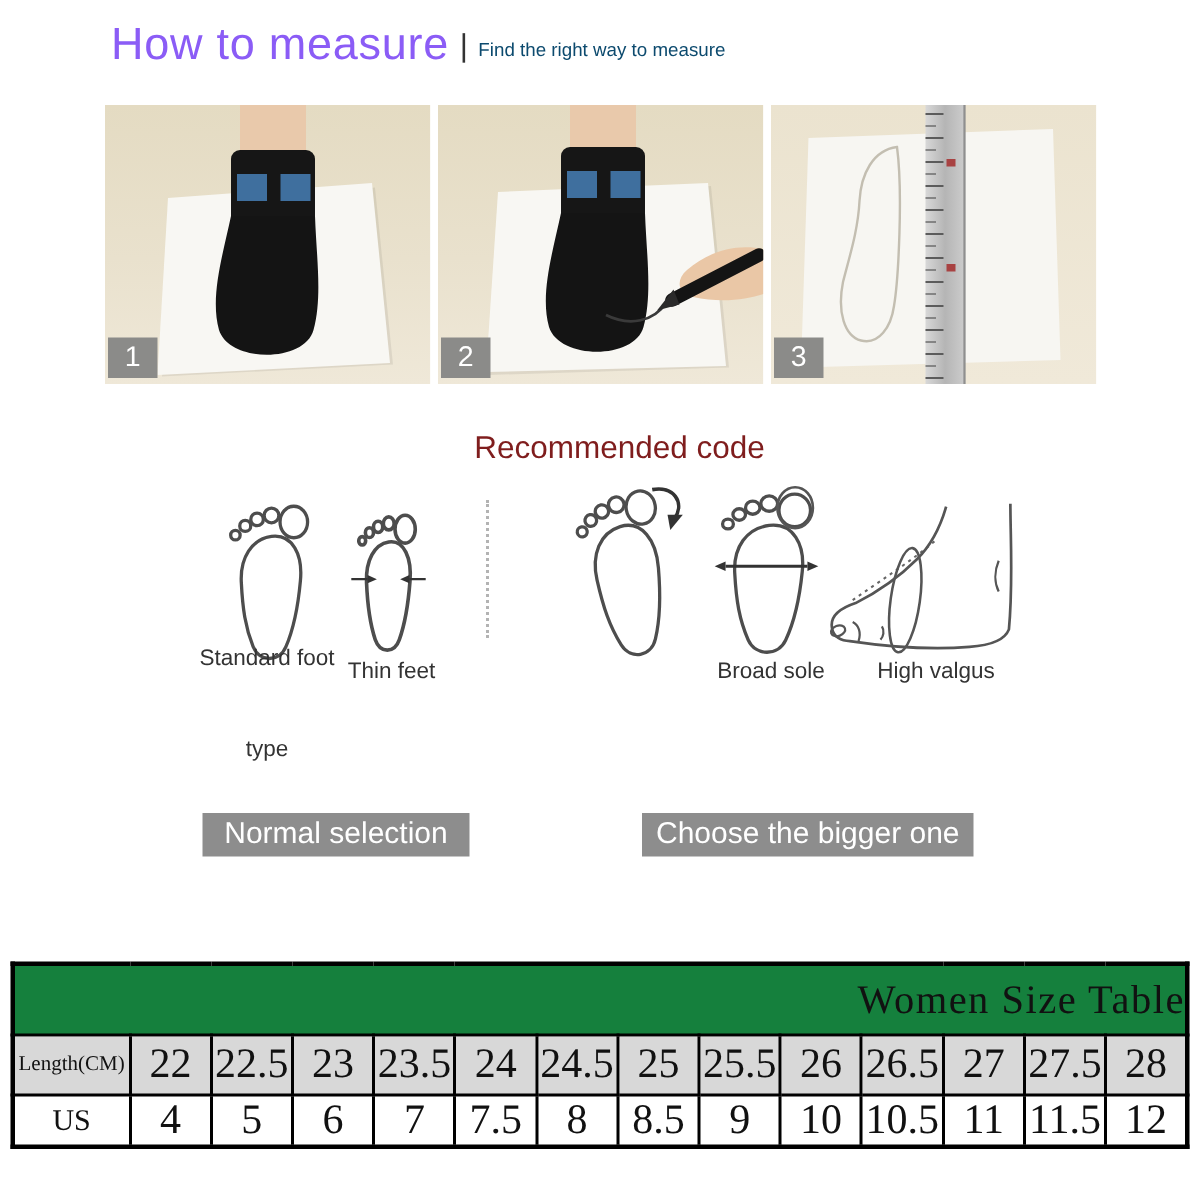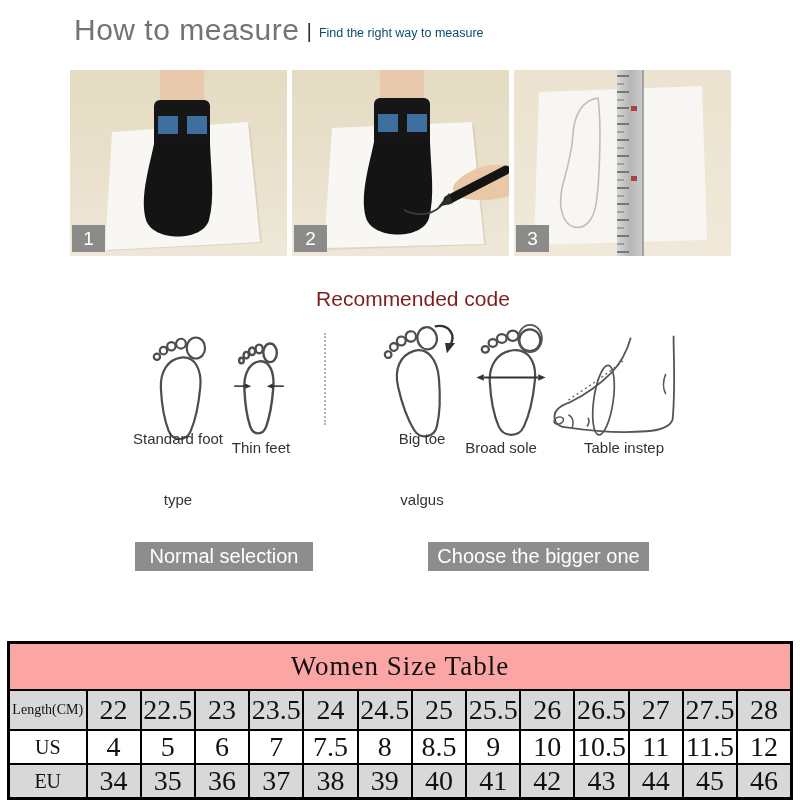--- a/index.html
+++ b/index.html
@@ -1,21 +1,21 @@
 <!DOCTYPE html>
 <html><head>
 <meta charset="utf-8">
 <style>
   html,body{margin:0;padding:0;background:#fff;}
   #page{position:relative;width:800px;height:800px;background:#ffffff;overflow:hidden;
         font-family:"Liberation Sans",sans-serif;color:#111;}
 
   
   .header{position:absolute;left:74px;top:14px;display:flex;align-items:flex-end;}
-  .title{font-size:30px;letter-spacing:.5px;color:#737373;line-height:32px;}
+  .title{font-size:30px;letter-spacing:.5px;color:#8b5cf6;line-height:32px;}
   .title-sep{font-size:21px;color:#333;margin:0 7px 3px 7px;}
   .subtitle{font-size:12.5px;color:#0c4a6e;margin-bottom:6px;}
 
   
   .photos{position:absolute;left:70px;top:70px;display:flex;gap:5px;}
   .photo{position:relative;width:217px;height:186px;overflow:hidden;}
   .photo svg{display:block;}
   .step-badge{position:absolute;left:2px;bottom:4px;width:33px;height:27px;background:#8b8b89;
               color:#fff;font-size:19px;display:flex;align-items:center;justify-content:center;}
 
@@ -37,21 +37,21 @@
   
   .note{position:absolute;left:0;top:549px;width:800px;text-align:center;
         font-weight:bold;font-size:25px;line-height:30px;color:#0e0e0e;}
 
   
   .size-table{position:absolute;left:7px;top:641px;width:786px;border-collapse:collapse;
               table-layout:fixed;background:#fff;font-family:"Liberation Serif",serif;
               border:3px solid #000;}
   .size-table td{border:2px solid #000;text-align:center;vertical-align:middle;
                  padding:0;font-size:28px;color:#111;overflow:hidden;}
-  .size-table .title-cell{background:#fca5a5;font-size:27px;height:45px;letter-spacing:1px;}
+  .size-table .title-cell{background:#15803d;font-size:27px;height:45px;letter-spacing:1px;text-align:right;}
   .size-table tbody tr:nth-child(1){height:40px;background:#d8d8d8;}
   .size-table tbody tr:nth-child(2){height:28px;background:#ffffff;padding-left:44px;}
   .size-table tbody tr:nth-child(3){height:29px;background:#d8d8d8;}
   .size-table tbody td:first-child{font-size:20px;}
   .size-table tbody tr:first-child td:first-child{font-size:14px;}
 </style>
 </head>
 <body>
 
 <div id="page">
@@ -204,30 +204,26 @@
   </svg>
 
   <div class="diagram-label" style="left:113px">
     <span style="display:block">Standard foot</span>
     <span style="display:block">type</span>
   </div>
   <div class="diagram-label" style="left:196px">
     <span style="display:block">Thin feet</span>
     <span style="display:block"></span>
   </div>
-  <div class="diagram-label" style="left:357px">
-    <span style="display:block">Big toe</span>
-    <span style="display:block">valgus</span>
-  </div>
-  <div class="diagram-label" style="left:436px">
+  <div class="diagram-label" style="left:449px">
     <span style="display:block">Broad sole</span>
     <span style="display:block"></span>
   </div>
   <div class="diagram-label" style="left:559px">
-    <span style="display:block">Table instep</span>
+    <span style="display:block">High valgus</span>
     <span style="display:block"></span>
   </div>
 
   <div class="rec-button" style="left:135px;width:178px">Normal selection</div>
   <div class="rec-button" style="left:428px;width:221px">Choose the bigger one</div>
 
 
   <table class="size-table">
     <colgroup>
       <col style="width:78px">
@@ -276,32 +272,16 @@
           <td>7.5</td>
           <td>8</td>
           <td>8.5</td>
           <td>9</td>
           <td>10</td>
           <td>10.5</td>
           <td>11</td>
           <td>11.5</td>
           <td>12</td>
         </tr>
-        <tr>
-          <td>EU</td>
-          <td>34</td>
-          <td>35</td>
-          <td>36</td>
-          <td>37</td>
-          <td>38</td>
-          <td>39</td>
-          <td>40</td>
-          <td>41</td>
-          <td>42</td>
-          <td>43</td>
-          <td>44</td>
-          <td>45</td>
-          <td>46</td>
-        </tr>
       </tbody>
   </table>
 
 </div>
 
 </body></html>

